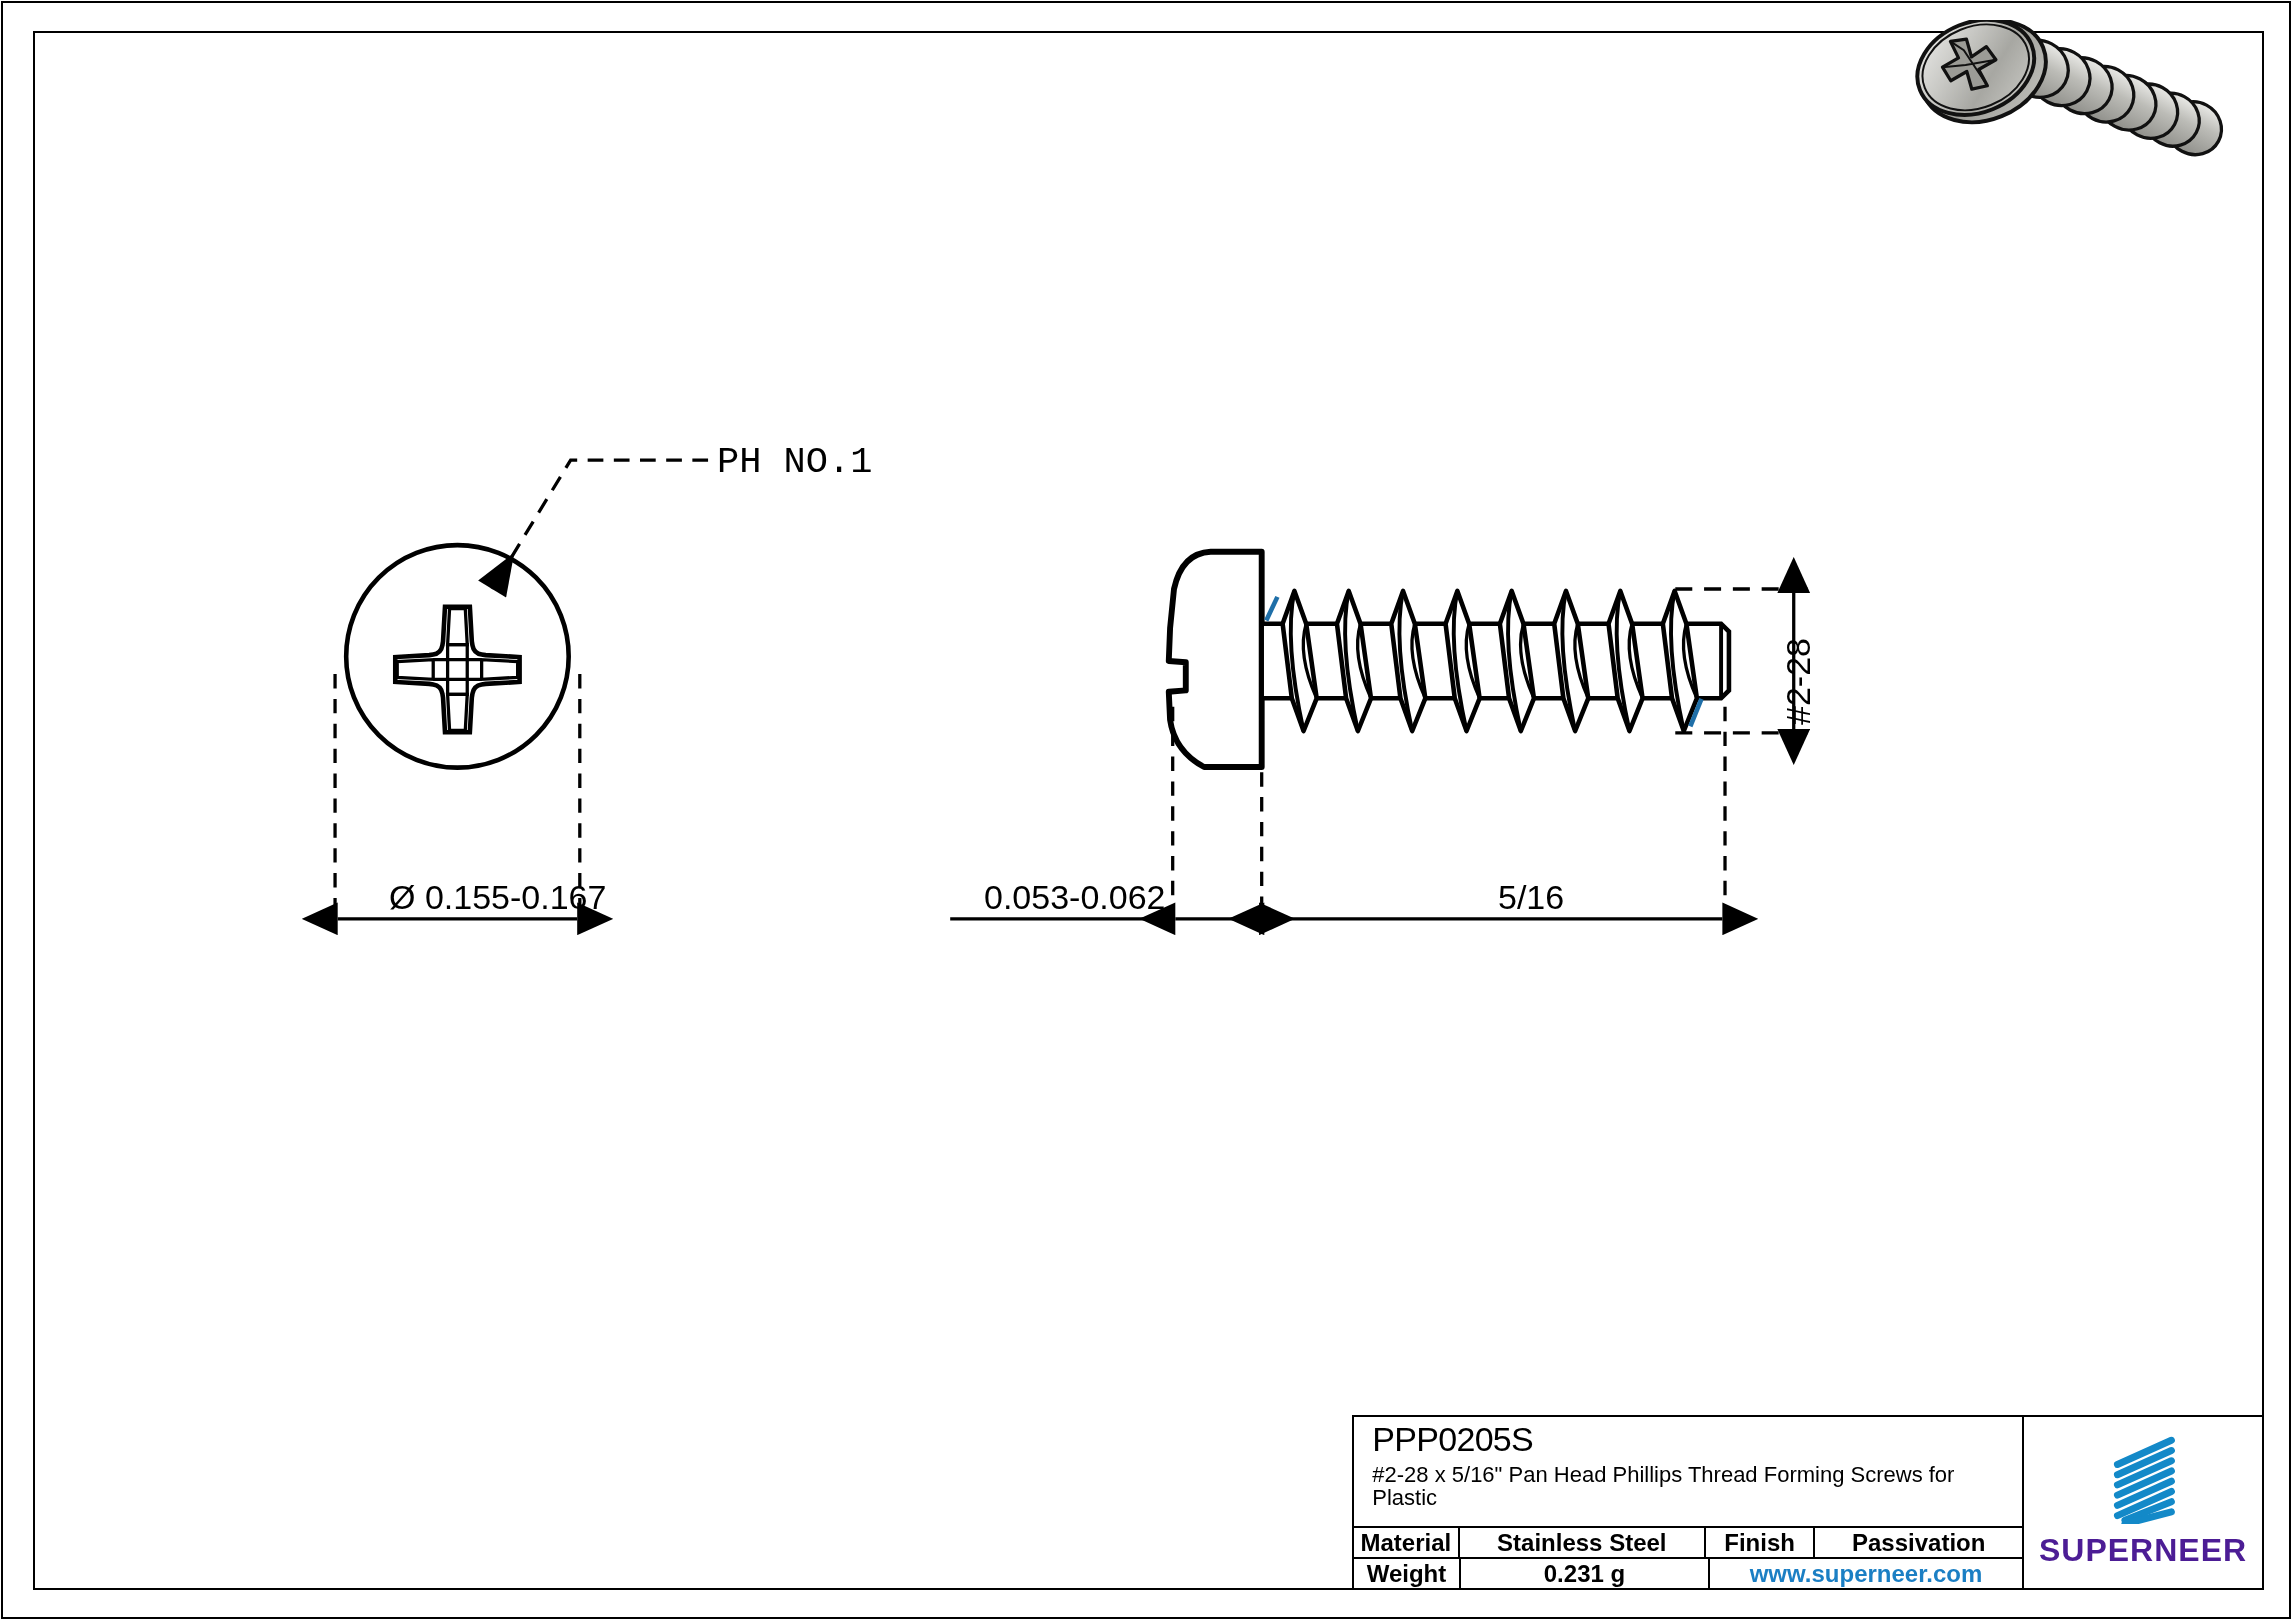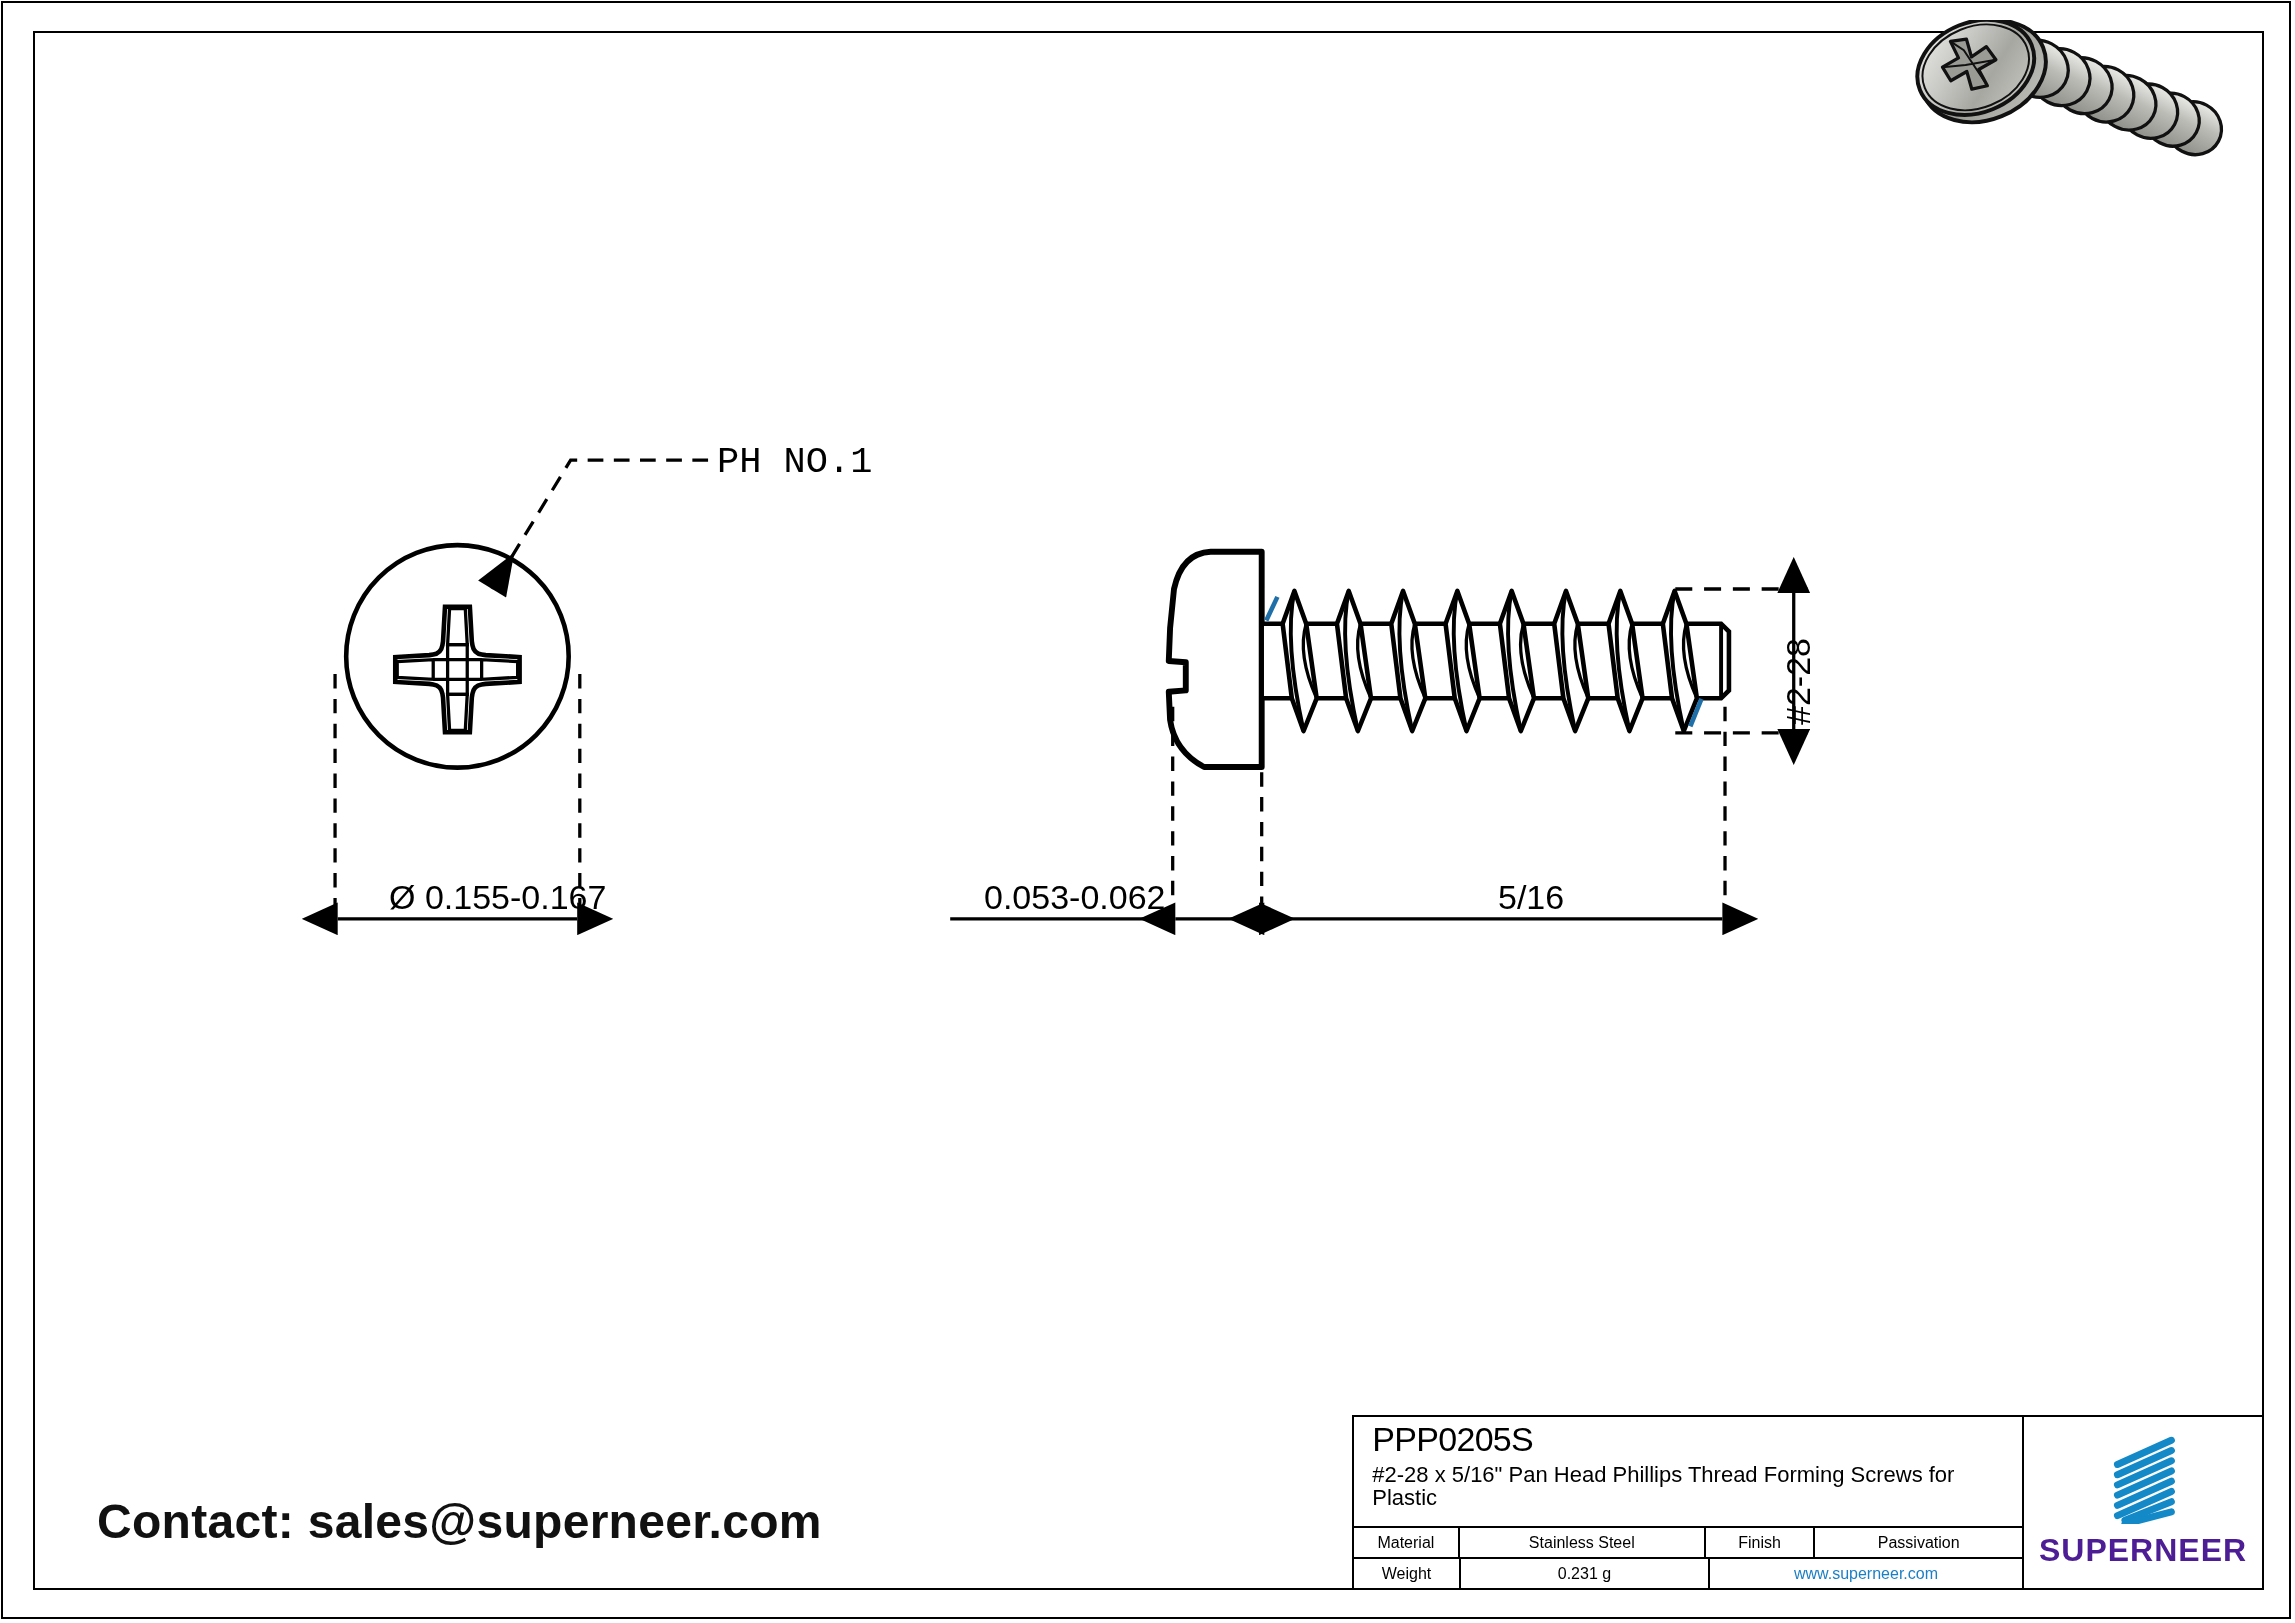--- a/index.html
+++ b/index.html
@@ -122,23 +122,24 @@
   .tb-row {
     display: flex;
     height: 29px;
   }
   .tb-row.first { border-bottom: 2px solid #000; }
   .tb-cell {
     box-sizing: border-box;
     display: flex;
     align-items: center;
     justify-content: center;
-    font-size: 16px;
+    font-size: 24px;
     color: #000;
     border-right: 2px solid #000;
+    font-weight: bold;
   }
   .tb-cell.last { border-right: none; }
   .c-label   { width: 110px; }
   .c-value   { width: 256px; }
   .c-flabel  { width: 114px; }
   .c-fvalue  { width: 215px; }
   .c-wide    { width: 321px; }
   .link { color: #1b7fc4; }
 
   
@@ -339,21 +340,20 @@
       <ellipse cx="128" cy="72" rx="84" ry="62" fill="none" stroke="#111" stroke-width="3" transform="rotate(-22 128 72)"></ellipse>
 
       <g transform="rotate(-22 118 66)">
         <path d="M 104,24 L 128,30 L 125,58 L 152,52 L 158,76 L 128,80
                  L 131,108 L 107,104 L 110,76 L 82,80 L 78,56 L 106,52 Z" fill="#9b9b96" stroke="#111" stroke-width="5" stroke-linejoin="round"></path>
         <path d="M 104,24 L 118,44 L 131,108 M 78,56 L 112,66 L 158,76" fill="none" stroke="#111" stroke-width="3"></path>
       </g>
     </g>
   </svg>
 
-  <div class="abs contact">Contact: sales@superneer.com</div>
 
   <div id="title-block" class="abs">
 
     <div id="tb-left">
       <div id="tb-head">
         <div id="tb-part">PPP0205S</div>
         <div id="tb-desc">#2-28 x 5/16" Pan Head Phillips Thread Forming Screws for Plastic</div>
       </div>
 
       <div class="tb-row first">

